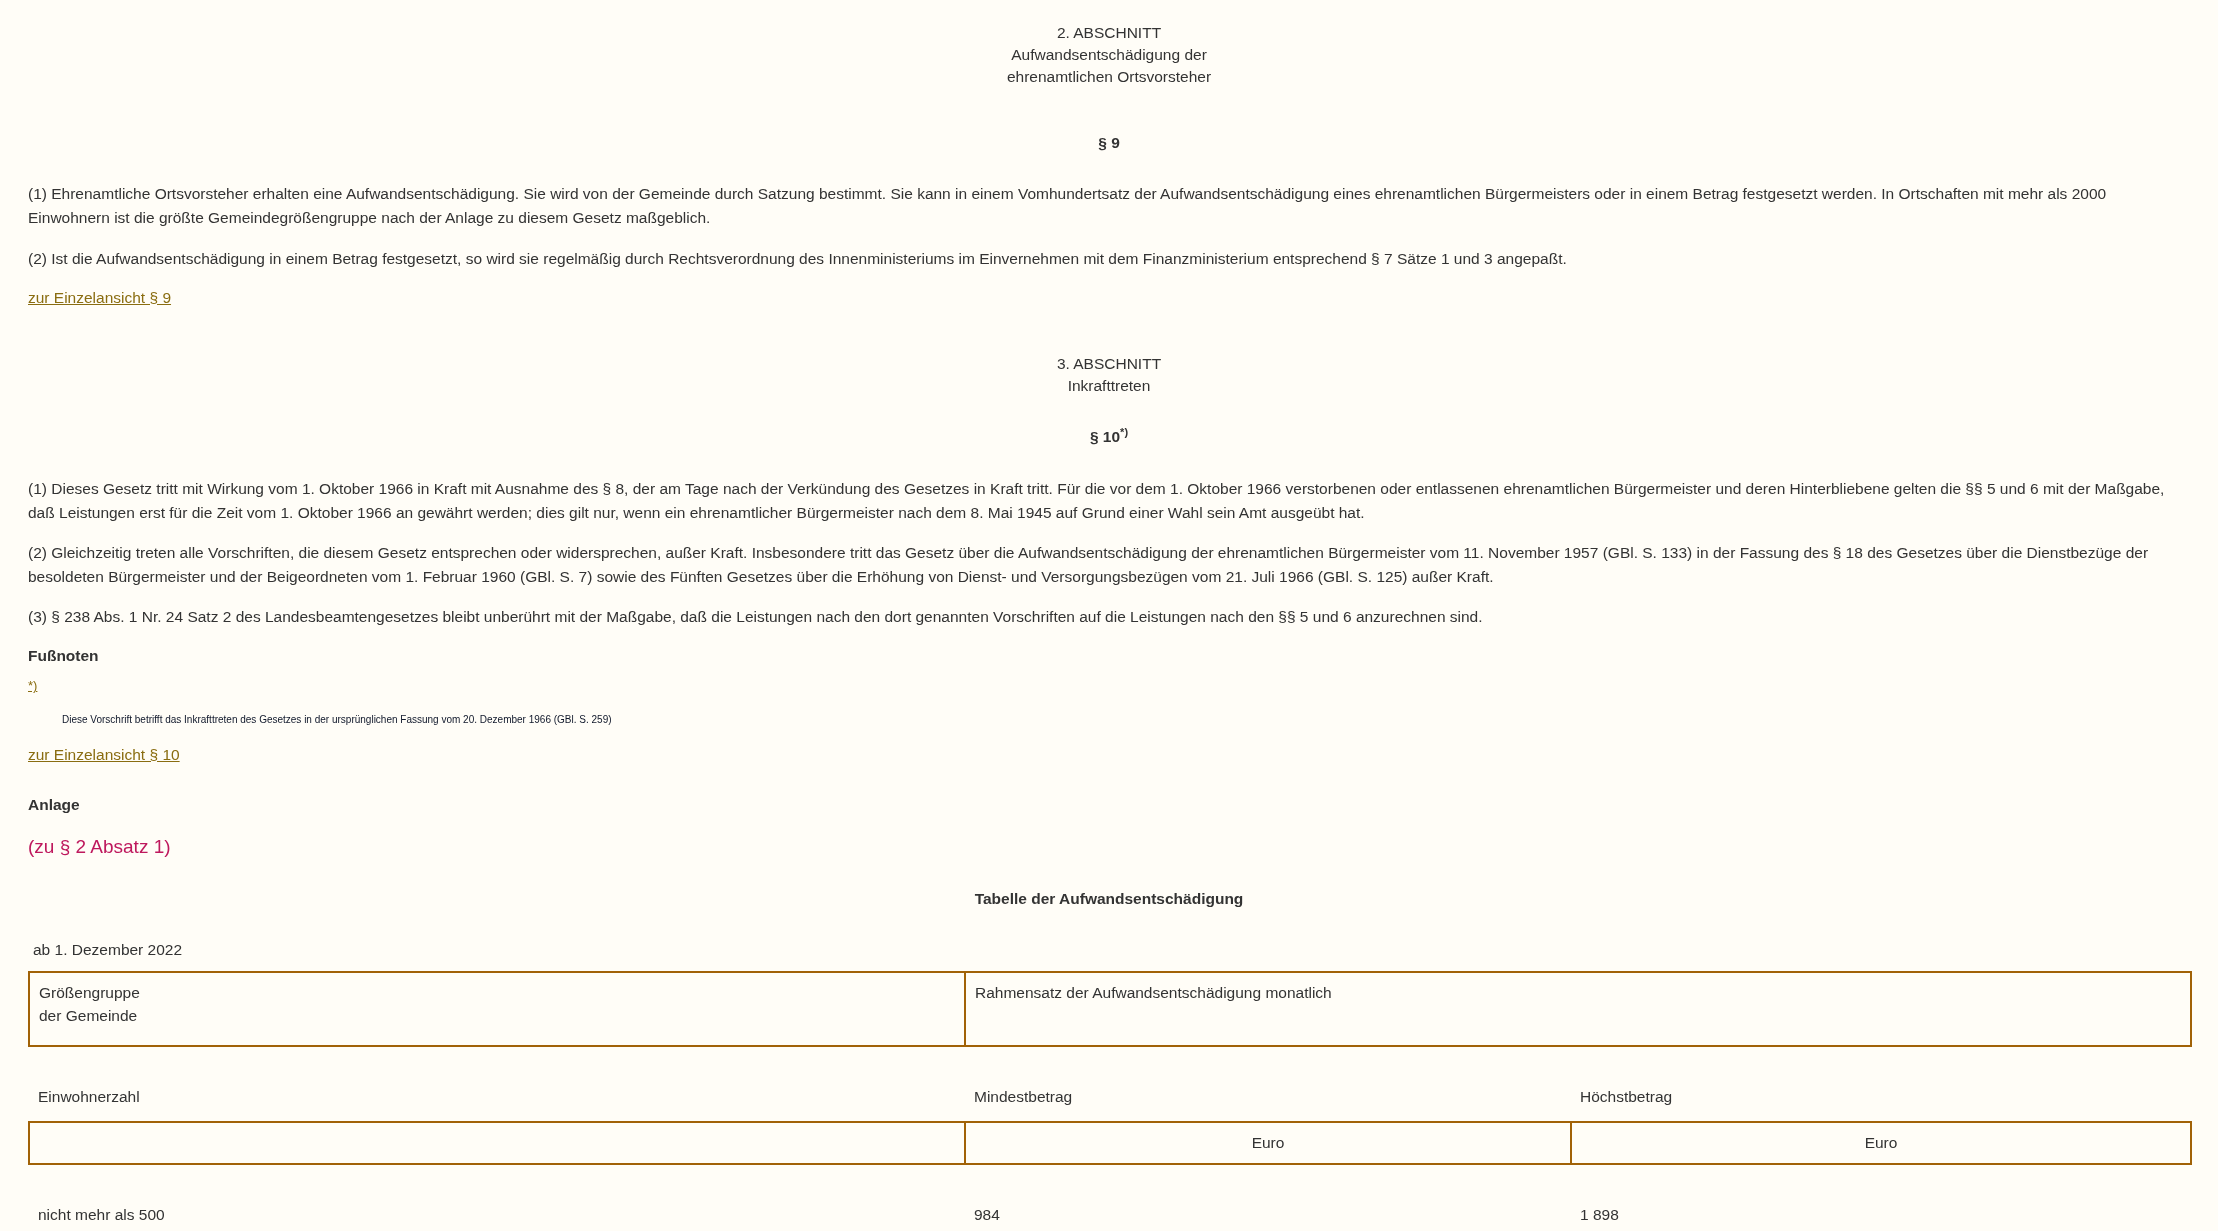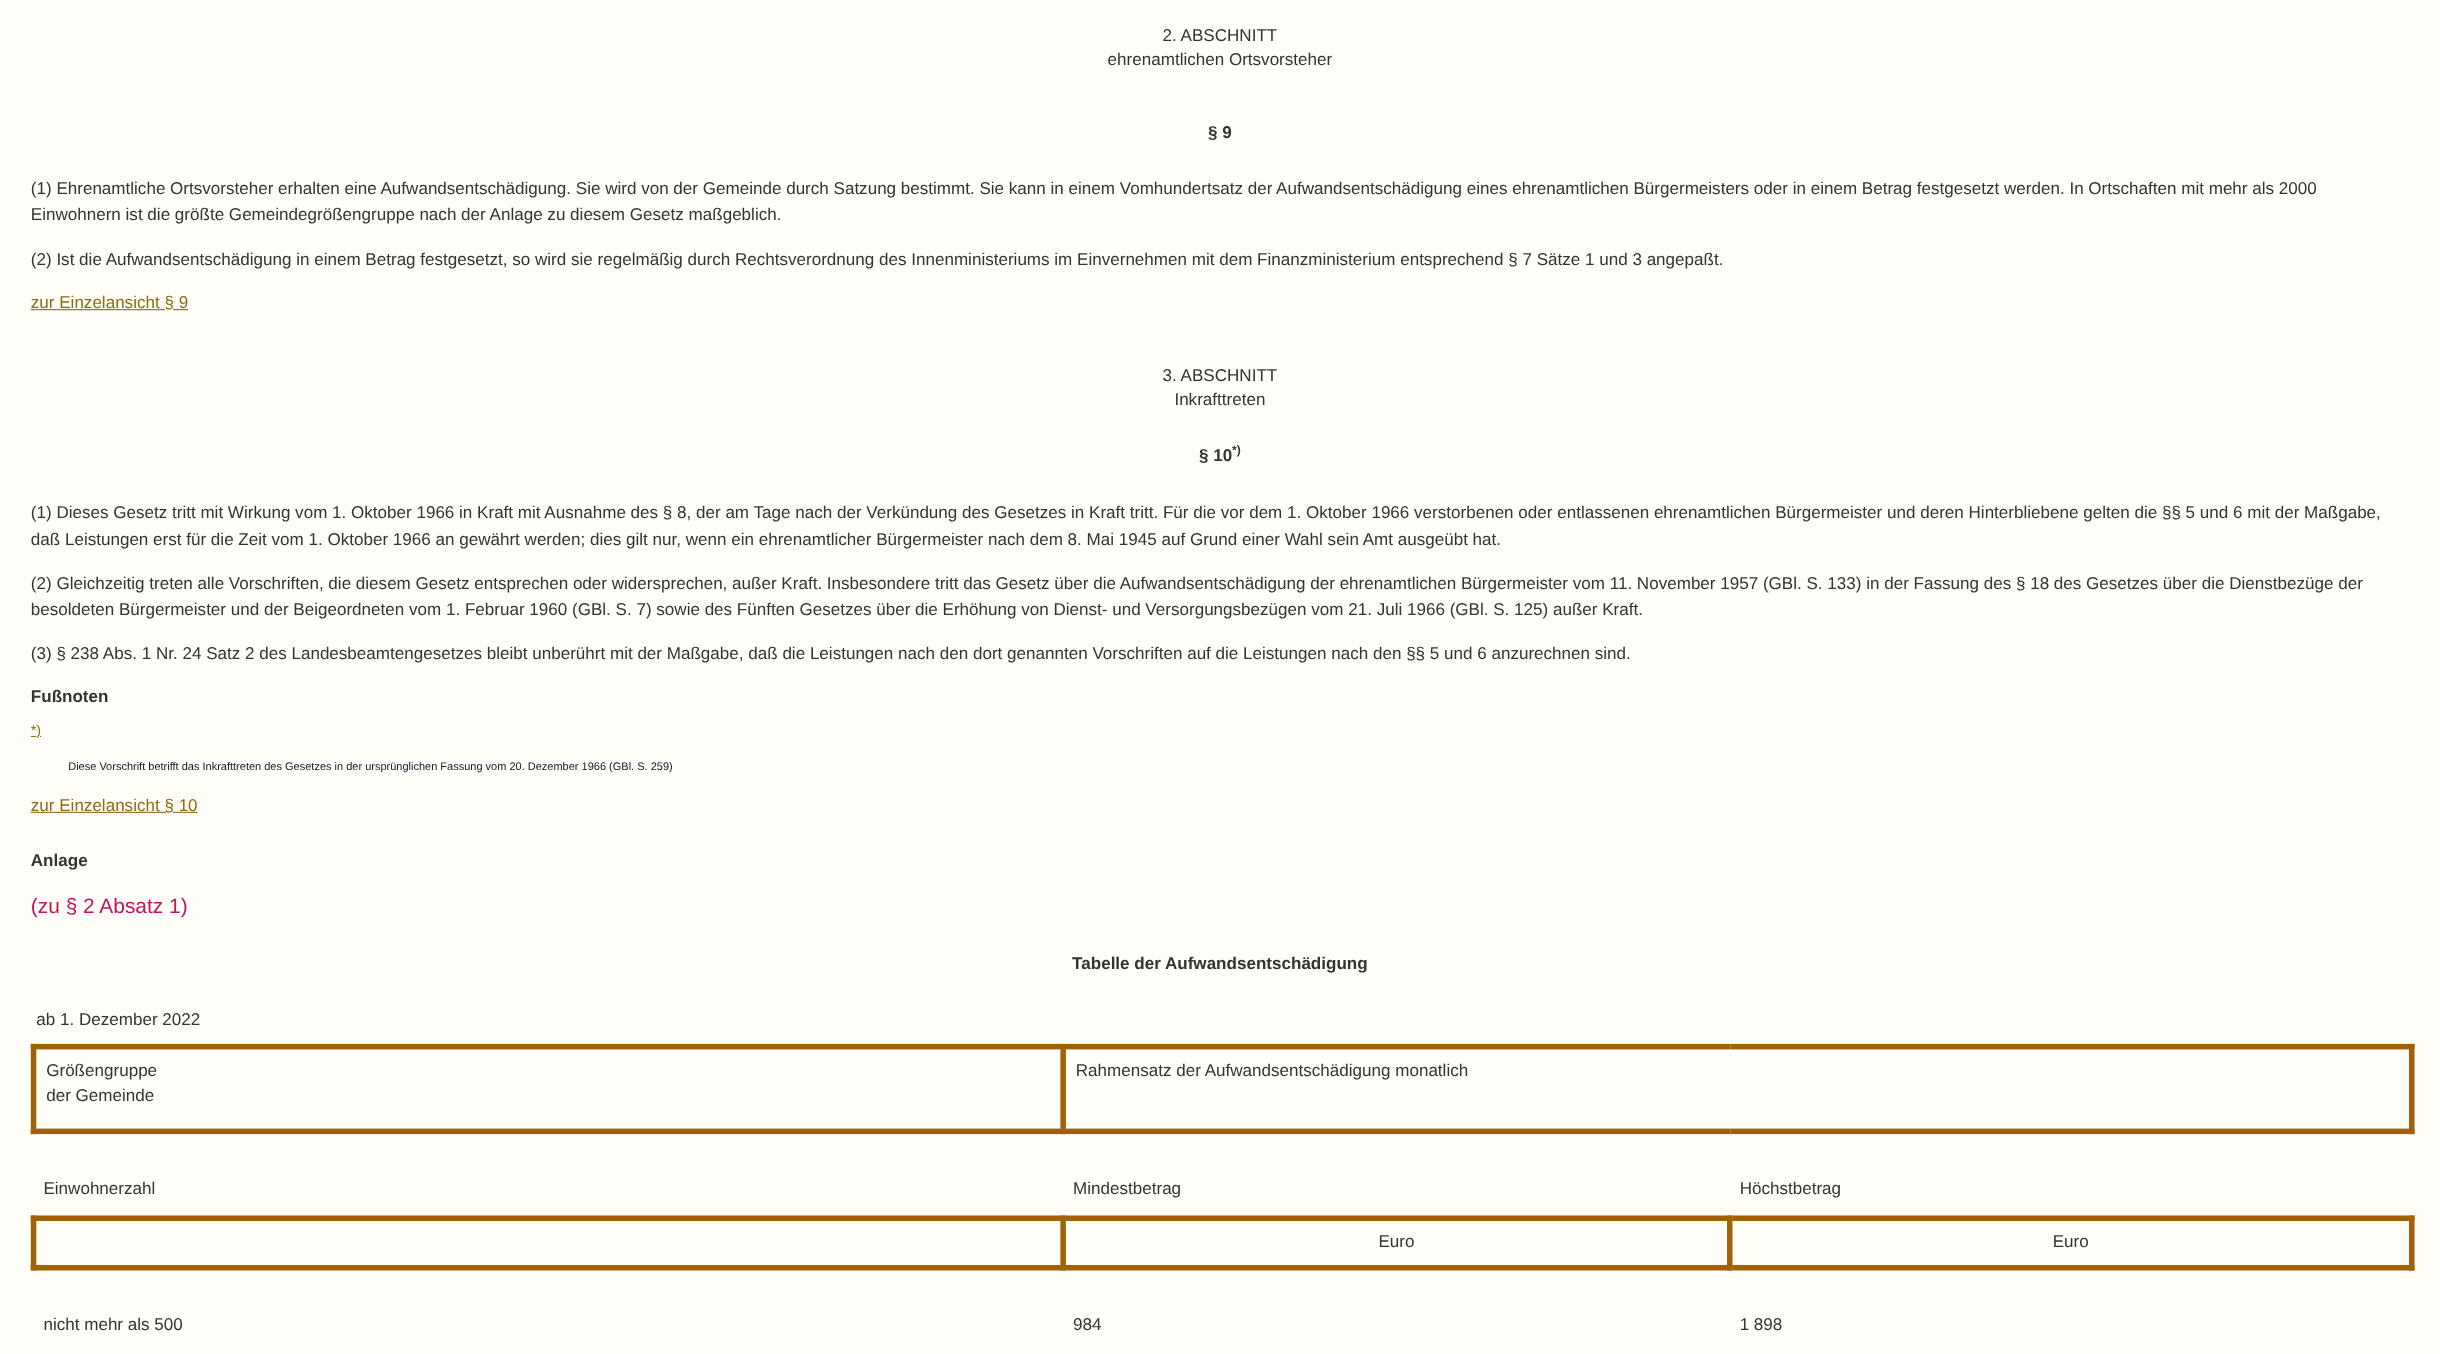--- a/index.html
+++ b/index.html
@@ -129,21 +129,21 @@
   table.aufw col.c2 { width: 606px; }
   table.aufw col.c3 { width: 620px; }
 
   table.aufw td {
     vertical-align: top;
     padding: 8px 9px;
     line-height: 1.5;
     font-size: 15.5px;
   }
   tr.boxed > td {
-    border: 5px solid #a16207;
+    border: 2px solid #a16207;
   }
   tr.boxed.tall > td {
     height: 56px;
   }
   tr.plain > td {
     border: 0;
     padding-top: 13px;
     padding-bottom: 13px;
   }
   td.center { text-align: center; }
@@ -153,20 +153,21 @@
   .row-gap td { height: 9px; padding: 0; border: 0; }
 </style>
 </head>
 <body>
 
 <div class="page">
 
   
   <div class="section-head">
     <span class="ln">2. ABSCHNITT</span>
+    <span class="ln">Aufwandsentschädigung der</span>
     <span class="ln">ehrenamtlichen Ortsvorsteher</span>
   </div>
 
   <div class="spacer-lg"></div>
 
   <div class="para-head">§ 9</div>
 
   <div class="spacer-md"></div>
 
   <p class="body">(1) Ehrenamtliche Ortsvorsteher erhalten eine Aufwandsentschädigung. Sie wird von der Gemeinde durch Satzung bestimmt. Sie kann in einem Vomhundertsatz der Aufwandsentschädigung eines ehrenamtlichen Bürgermeisters oder in einem Betrag festgesetzt werden. In Ortschaften mit mehr als 2000 Einwohnern ist die größte Gemeindegrößengruppe nach der Anlage zu diesem Gesetz maßgeblich.</p>

